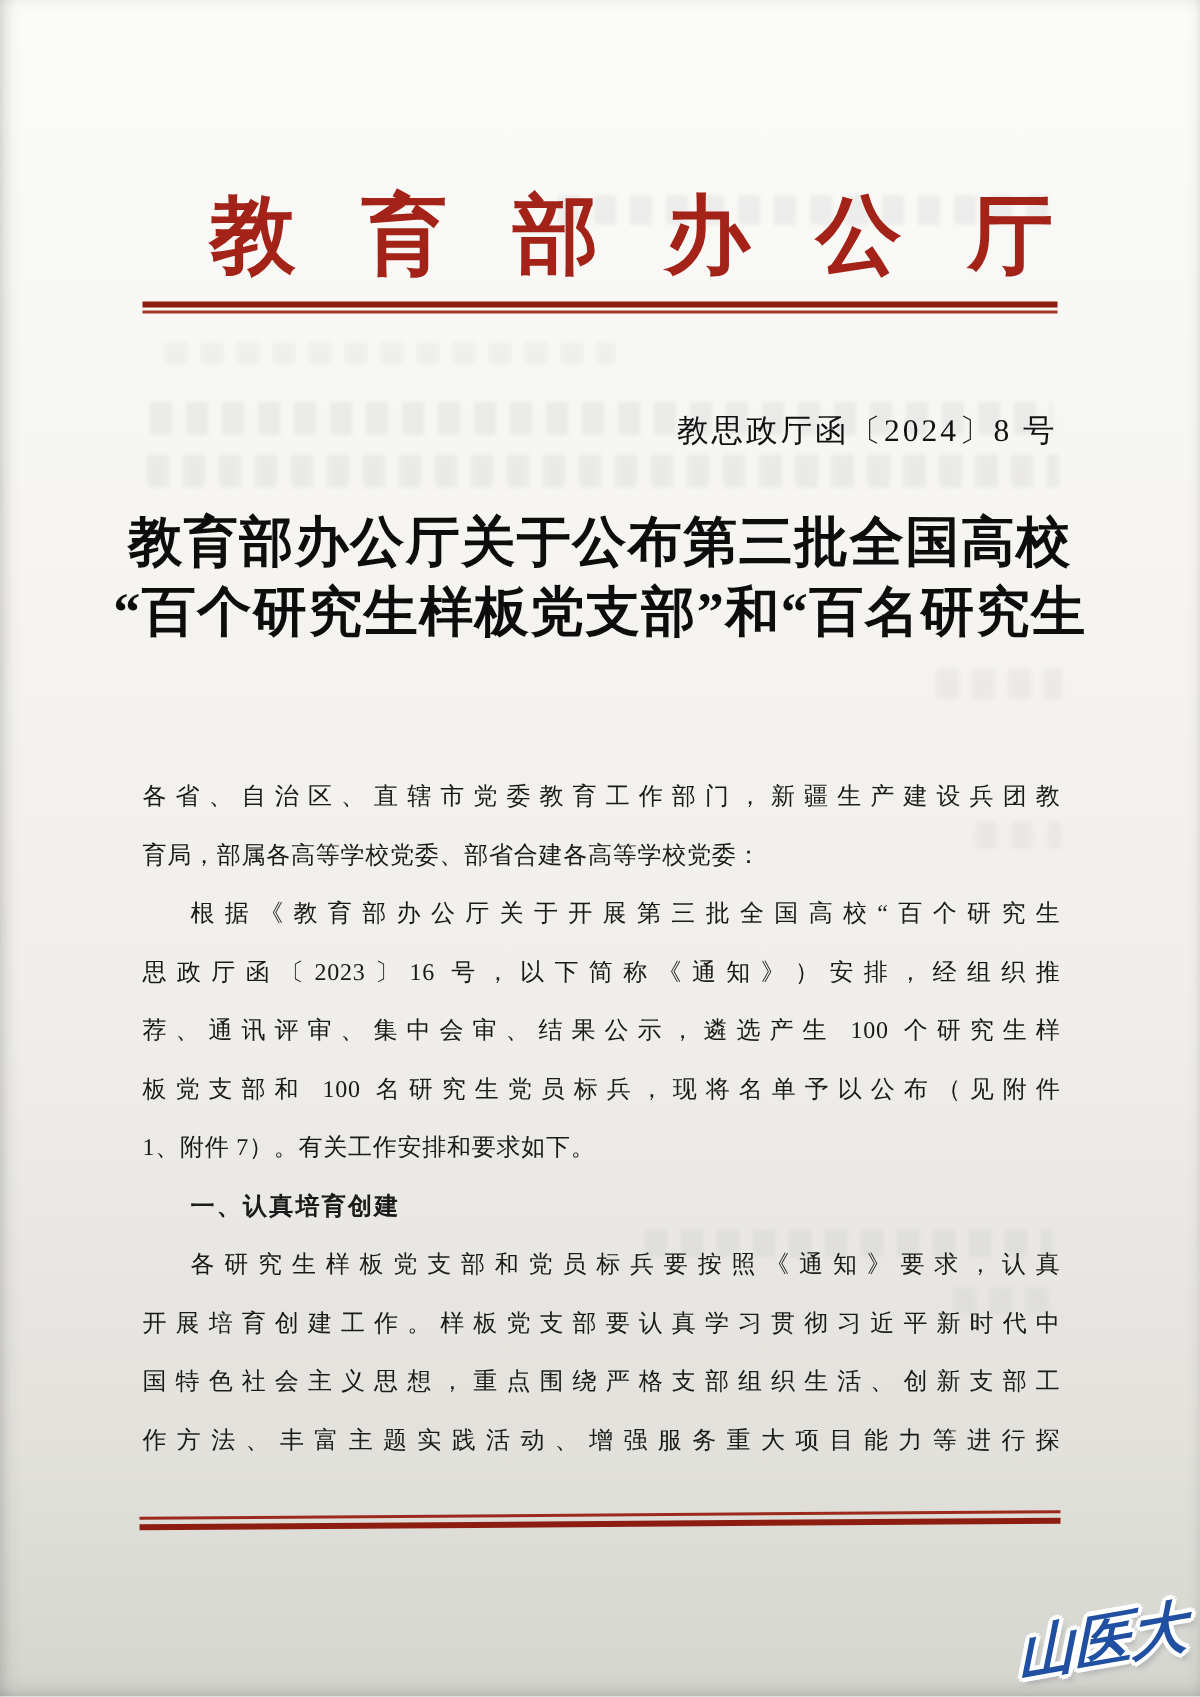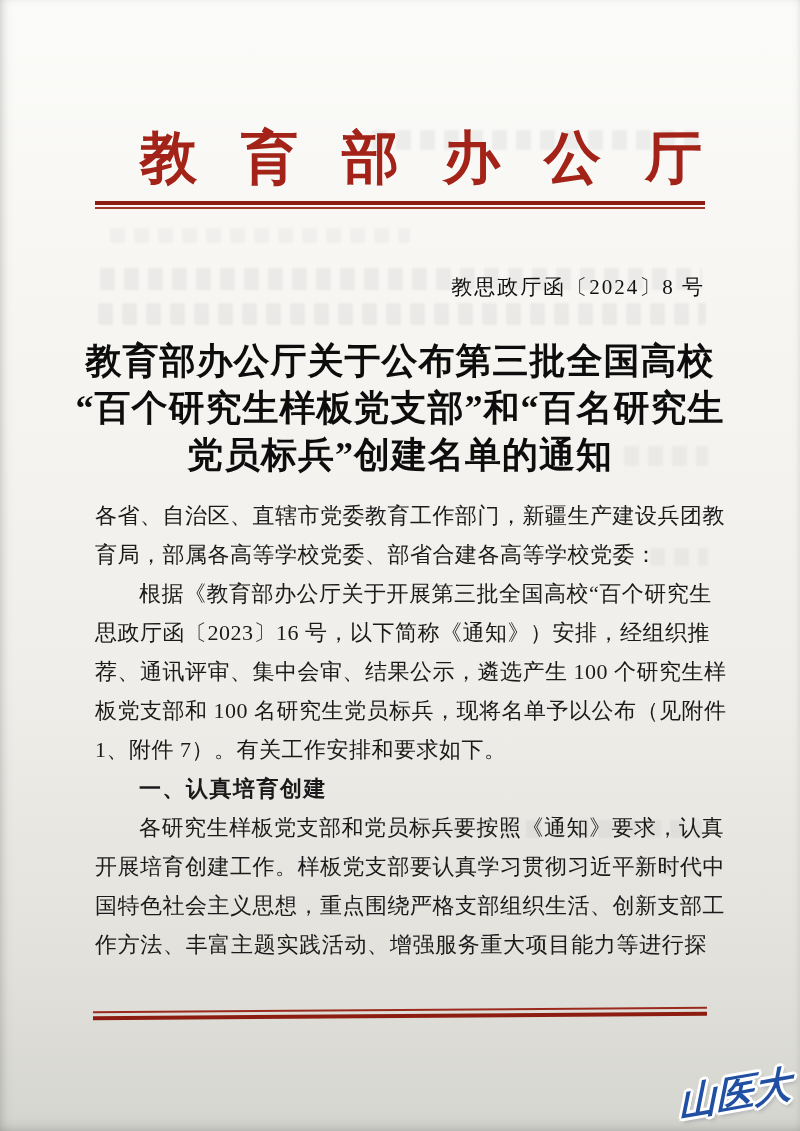--- a/index.html
+++ b/index.html
@@ -51,22 +51,22 @@
     letter-spacing:2px;font-weight:500;margin-top:36px;
   }
 
   .title{
     position:absolute;top:338px;left:70px;width:660px;
     text-align:center;color:#0D0D0D;font-weight:bold;
     font-size:36px;line-height:47px;letter-spacing:1px;
   }
 
   .body-text{
-    position:absolute;top:496px;left:95px;width:612px;
-    font-size:22px;line-height:39px;color:var(--text-black);
+    position:absolute;top:512px;left:95px;width:612px;
+    font-size:16px;line-height:39px;color:var(--text-black);
     letter-spacing:.5px;
   }
   .line{
     text-align:justify;text-align-last:justify;text-justify:inter-character;
     height:39px;white-space:nowrap;
   }
   .line.no-justify{text-align:center;text-align-last:left;}
   .line.indent{text-indent:2em;}
   .line.bold{font-weight:bold;font-family:"Liberation Sans","DejaVu Sans",sans-serif;letter-spacing:1.5px;}
 
@@ -111,21 +111,20 @@
     <div class="gap"></div>
     <div class="thin"></div>
   </div>
 
   <div class="doc-number">教思政厅函〔2024〕8 号</div>
 
   <div class="title">
 
   <div class="title-line">教育部办公厅关于公布第三批全国高校</div>
       <div class="title-line">“百个研究生样板党支部”和“百名研究生</div>
-      <div class="title-line">党员标兵”创建名单的通知</div>
     </div>
 
   <div class="body-text">
 
   <div class="line">各省、自治区、直辖市党委教育工作部门，新疆生产建设兵团教</div>
       <div class="line no-justify">育局，部属各高等学校党委、部省合建各高等学校党委：</div>
       <div class="line indent">根据《教育部办公厅关于开展第三批全国高校“百个研究生</div>
       <div class="line">思政厅函〔2023〕16 号，以下简称《通知》）安排，经组织推</div>
       <div class="line">荐、通讯评审、集中会审、结果公示，遴选产生 100 个研究生样</div>
       <div class="line">板党支部和 100 名研究生党员标兵，现将名单予以公布（见附件</div>

